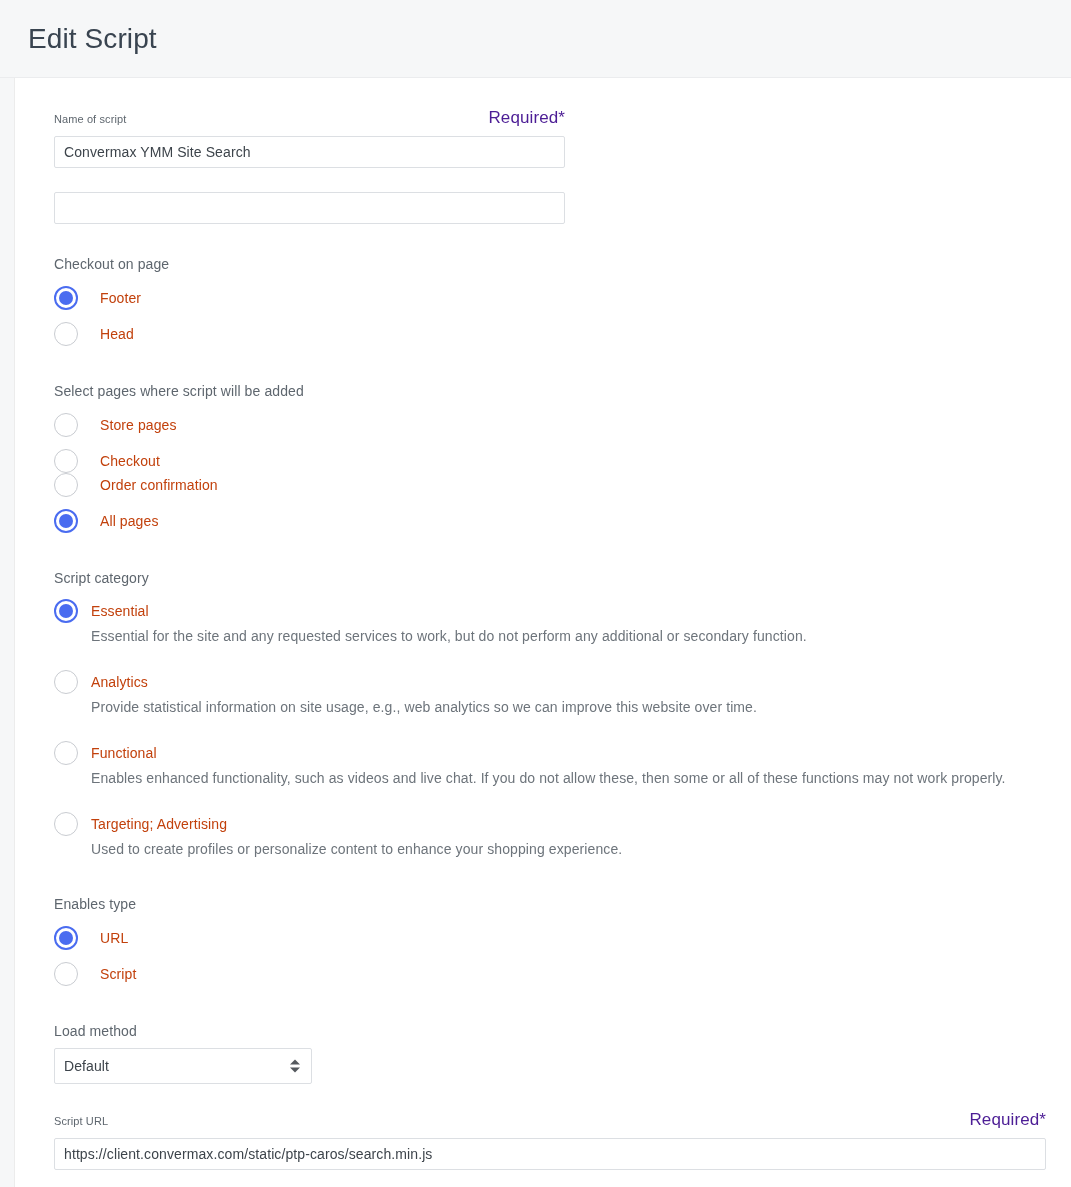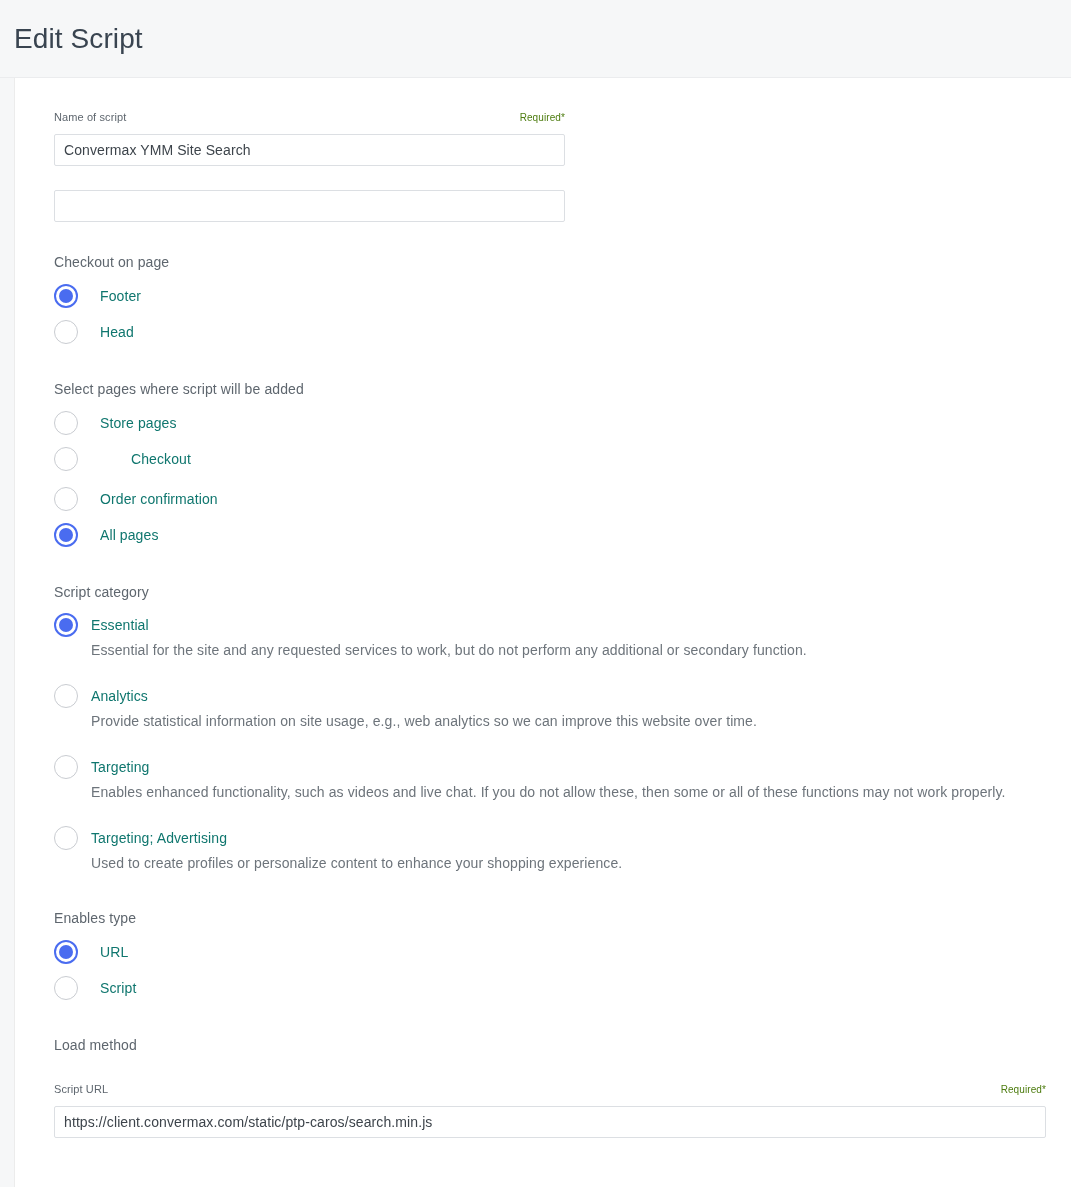--- a/index.html
+++ b/index.html
@@ -13,21 +13,21 @@
     background: #f6f7f8;
     font-family: "Liberation Sans", sans-serif;
     -webkit-font-smoothing: antialiased;
     overflow: hidden;
   }
 
   
   .page-header {
     height: 78px;
     box-sizing: border-box;
-    padding: 0 0 0 14px;
+    padding: 0 0 0 28px;
     display: flex;
     align-items: center;
     background: #f6f7f8;
     border-bottom: 1px solid #ebecee;
   }
   .page-title {
     font-size: 28px;
     font-weight: 300;
     color: #394450;
     letter-spacing: 0.1px;
@@ -57,22 +57,22 @@
     align-items: baseline;
     justify-content: space-between;
   }
   .field-label {
     font-size: 11px;
     color: #5e666e;
     line-height: 18px;
     letter-spacing: 0.1px;
   }
   .required-tag {
-    font-size: 10px;
-    color: #4d7c0f;
+    font-size: 17px;
+    color: #4c1d95;
     letter-spacing: 0.1px;
   }
   .text-input {
     display: block;
     box-sizing: border-box;
     height: 32px;
     margin-top: 8px;
     padding: 1px 9px;
     border: 1px solid #dcdfe3;
     border-radius: 2px;
@@ -121,21 +121,21 @@
     position: absolute;
     left: 3px;
     top: 3px;
     width: 14px;
     height: 14px;
     border-radius: 50%;
     background: #4a6cf0;
   }
   .radio-label {
     font-size: 14px;
-    color: #0f766e;
+    color: #c2410c;
     letter-spacing: 0.1px;
     white-space: nowrap;
   }
 
   
   .gap-wide .radio-label { margin-left: 22px; }
   
   .gap-tight .radio-label { margin-left: 13px; }
 
   .cat-item { margin-bottom: 0; }
@@ -226,21 +226,21 @@
     </div>
 
     <div class="field gap-wide" style="margin-bottom:36px;">
       <div class="group-label" style="margin-bottom:13px;">Select pages where script will be added</div>
 
       <div class="radio-row" style="margin-bottom:12px;">
         <span class="radio"></span>
         <span class="radio-label">Store pages</span>
       </div>
 
-      <div class="radio-row" style="margin-bottom:16px;gap:31px;">
+      <div class="radio-row" style="margin-bottom:0;">
         <span class="radio"></span>
         <span class="radio-label">Checkout</span>
       </div>
 
       <div class="radio-row" style="margin-bottom:12px;">
         <span class="radio"></span>
         <span class="radio-label">Order confirmation</span>
       </div>
 
       <div class="radio-row">
@@ -264,21 +264,21 @@
         <div class="radio-row">
           <span class="radio"></span>
           <span class="radio-label">Analytics</span>
         </div>
         <div class="cat-desc">Provide statistical information on site usage, e.g., web analytics so we can improve this website over time.</div>
       </div>
 
       <div class="cat-item" style="margin-bottom:24px;">
         <div class="radio-row">
           <span class="radio"></span>
-          <span class="radio-label">Targeting</span>
+          <span class="radio-label">Functional</span>
         </div>
         <div class="cat-desc">Enables enhanced functionality, such as videos and live chat. If you do not allow these, then some or all of these functions may not work properly.</div>
       </div>
 
       <div class="cat-item">
         <div class="radio-row">
           <span class="radio"></span>
           <span class="radio-label">Targeting; Advertising</span>
         </div>
         <div class="cat-desc">Used to create profiles or personalize content to enhance your shopping experience.</div>
@@ -294,20 +294,29 @@
       </div>
 
       <div class="radio-row">
         <span class="radio"></span>
         <span class="radio-label">Script</span>
       </div>
     </div>
 
     <div class="field" style="margin-bottom:26px;">
       <div class="group-label">Load method</div>
+      <div class="select-wrap">
+        <div class="select-box">
+          <span>Default</span>
+        </div>
+        <span class="stepper">
+          <span class="tri-up"></span>
+          <span class="tri-down"></span>
+        </span>
+      </div>
     </div>
 
     <div class="field">
       <div class="field-label-row label-row-wide">
         <span class="field-label">Script URL</span>
         <span class="required-tag">Required*</span>
       </div>
       <input class="text-input w-wide" type="text" value="https://client.convermax.com/static/ptp-caros/search.min.js" style="">
     </div>
 

